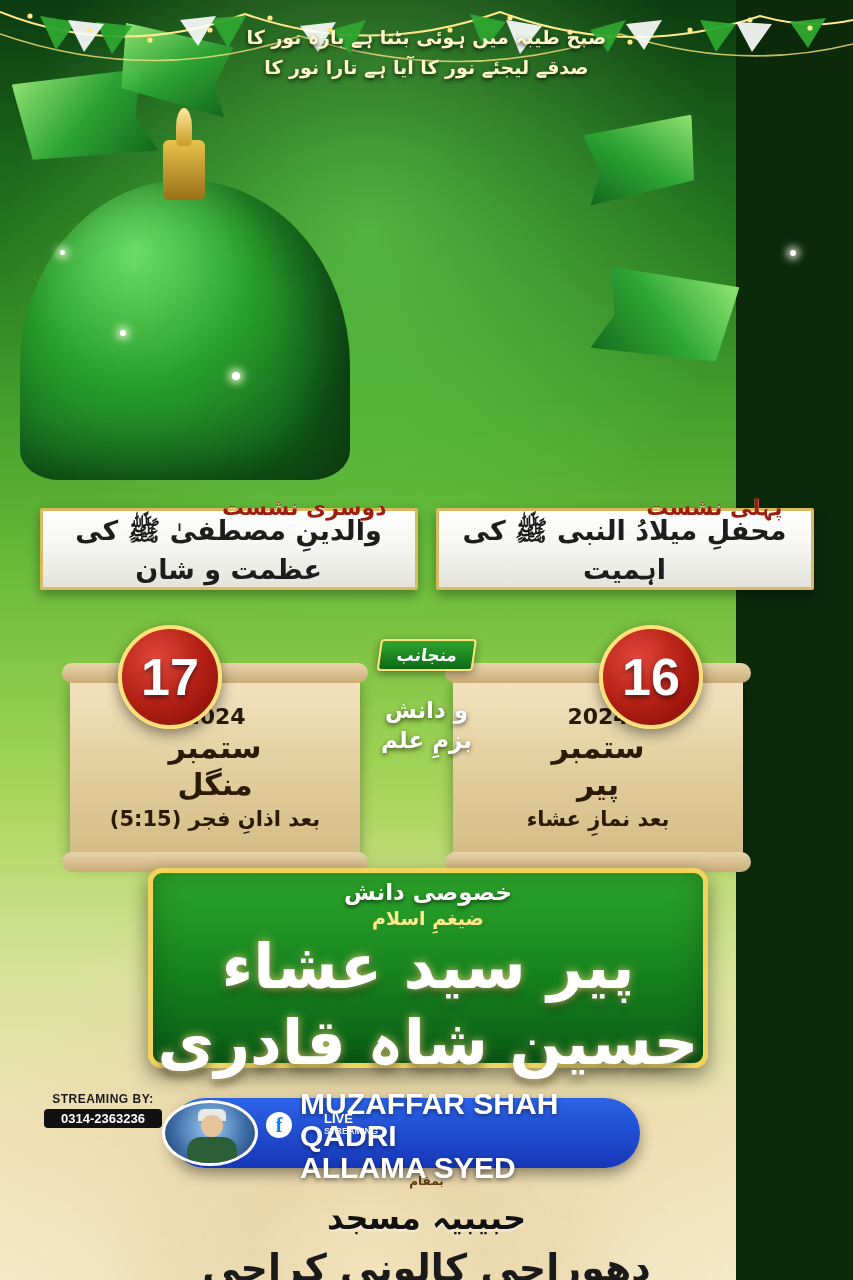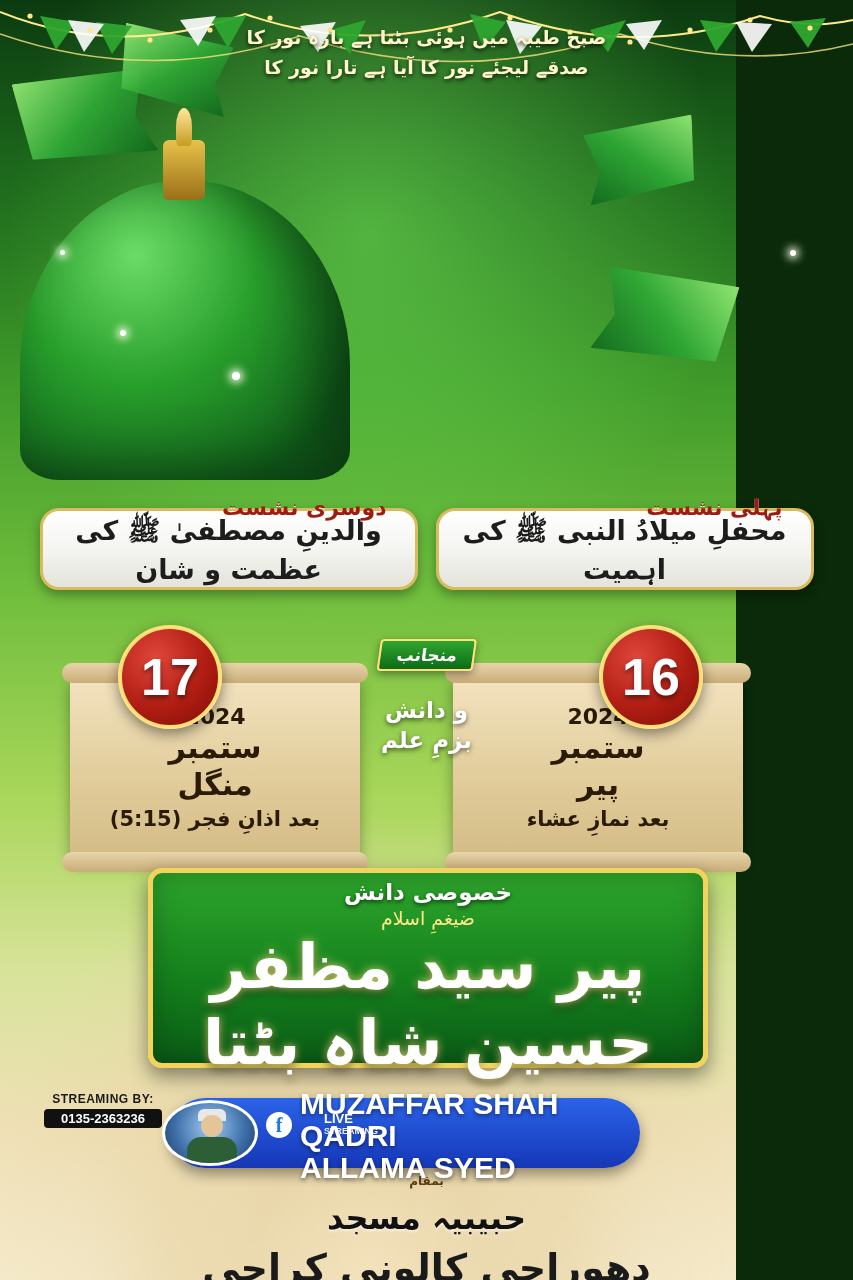--- a/index.html
+++ b/index.html
@@ -96,21 +96,21 @@
 
   
   .sessions {
     position: absolute; top: 508px; left: 0; width: 853px;
     display: flex; flex-direction: row-reverse; justify-content: center; gap: 18px;
   }
   .session {
     position: relative; width: 378px; height: 82px;
     background: linear-gradient(180deg,#ffffff 0%, #f3f3ef 55%, #e4e4dc 100%);
     border: 3px solid #d8bb5e;
-    border-radius: 19px;
+    border-radius: 2px;
     box-shadow: 0 5px 12px rgba(0,0,0,.35);
     display: flex; align-items: center; justify-content: center;
   }
   .session-label {
     position: absolute; top: -16px; right: 28px;
     font-size: 22px; font-weight: bold; color: #9c1d12;
     text-shadow: 0 1px 0 #fff;
   }
   .session-text {
     font-size: 27px; font-weight: bold; color: #1d1d1d; padding: 0 14px;
@@ -175,21 +175,21 @@
   .speaker-panel {
     position: absolute; top: 868px; left: 148px; width: 560px; height: 200px;
     background: linear-gradient(180deg,#2ea62c 0%,#15811d 55%,#0a5c16 100%);
     border: 5px solid #f2d35c;
     border-radius: 14px;
     box-shadow: 0 8px 20px rgba(0,0,0,.45), inset 0 0 30px rgba(0,0,0,.25);
     text-align: center;
     padding-top: 6px;
   }
   .speaker-kicker { font-size: 23px; font-weight: bold; color: #fff; text-shadow: 0 2px 4px rgba(0,0,0,.6); }
-  .speaker-title { font-size: 19px; font-weight: normal; color: #ffe98b; margin-top: 2px; }
+  .speaker-title { font-size: 19px; font-weight: bold; color: #ffe98b; margin-top: 2px; }
   .speaker-name {
     font-size: 62px; line-height: 76px; font-weight: bold; color: #fff;
     text-shadow: 0 0 10px rgba(255,235,130,.8), 0 5px 8px rgba(0,0,0,.55);
   }
 
   
   .designer {
     position: absolute; left: 44px; top: 1092px; width: 118px;
     text-align: center;
   }
@@ -356,26 +356,26 @@
     <div class="bazm-ribbon urdu">منجانب</div>
     <div class="bazm urdu">
       <div>و دانش</div>
       <div>بزمِ علم</div>
     </div>
   </div>
 
   <div class="speaker-panel">
     <div class="speaker-kicker urdu">خصوصی دانش</div>
     <div class="speaker-title urdu">ضیغمِ اسلام</div>
-    <div class="speaker-name urdu">پیر سید مظفر حسین شاہ بٹتا</div>
+    <div class="speaker-name urdu">پیر سید عشاء حسین شاہ قادری</div>
   </div>
 
   <div class="designer">
     <div class="designer-label">STREAMING BY:</div>
-    <div class="designer-phone">0135-2363236</div>
+    <div class="designer-phone">0314-2363236</div>
   </div>
 
   <div class="live-bar">
     <div class="live-avatar">
       <div class="cap"></div>
       <div class="head"></div>
       <div class="body"></div>
     </div>
     <div class="fb-badge">
       <div class="fb-circle">f</div>

